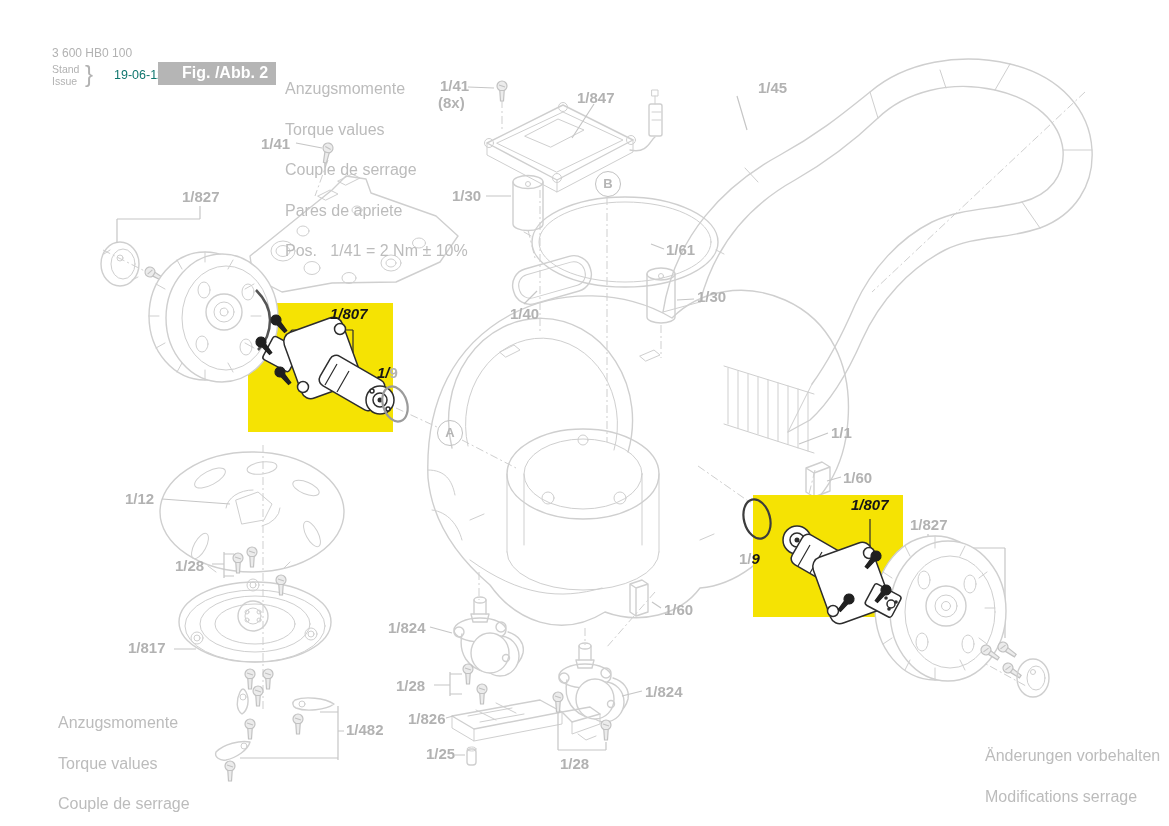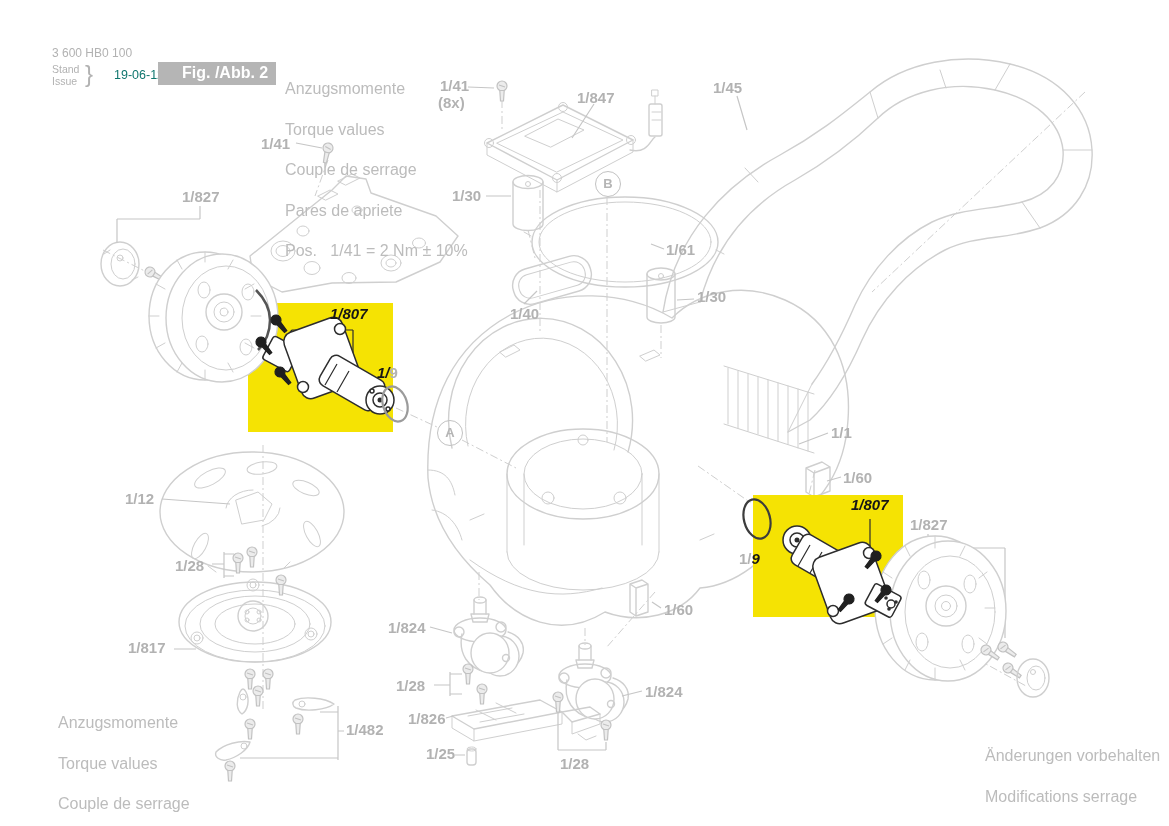--- a/index.html
+++ b/index.html
@@ -305,21 +305,21 @@
   <div>Änderungen vorbehalten</div>
   <div>Modifications serrage</div>
   
   
 </div>
 
 <div id="label-layer">
       <div class="plabel" style="left: 440px; top: 78px;"><span class="gray">1/41</span></div>
       <div class="plabel" style="left: 438px; top: 95px;"><span class="gray">(8x)</span></div>
       <div class="plabel" style="left: 577px; top: 90px;"><span class="gray">1/847</span></div>
-      <div class="plabel" style="left: 713px; top: 80px; text-align: right;"><span class="gray">1/45</span></div>
+      <div class="plabel" style="left: 758px; top: 80px; text-align: right;"><span class="gray">1/45</span></div>
       <div class="plabel" style="left: 261px; top: 136px;"><span class="gray">1/41</span></div>
       <div class="plabel" style="left: 182px; top: 189px;"><span class="gray">1/827</span></div>
       <div class="plabel" style="left: 452px; top: 188px;"><span class="gray">1/30</span></div>
       <div class="plabel" style="left: 666px; top: 242px;"><span class="gray">1/61</span></div>
       <div class="plabel" style="left: 697px; top: 289px;"><span class="gray">1/30</span></div>
       <div class="plabel" style="left: 510px; top: 306px;"><span class="gray">1/40</span></div>
       <div class="plabel" style="left: 330px; top: 306px;"><span class="black">1/807</span></div>
       <div class="plabel" style="left: 831px; top: 425px;"><span class="gray">1/1</span></div>
       <div class="plabel" style="left: 125px; top: 491px;"><span class="gray">1/12</span></div>
       <div class="plabel" style="left: 843px; top: 470px;"><span class="gray">1/60</span></div>

